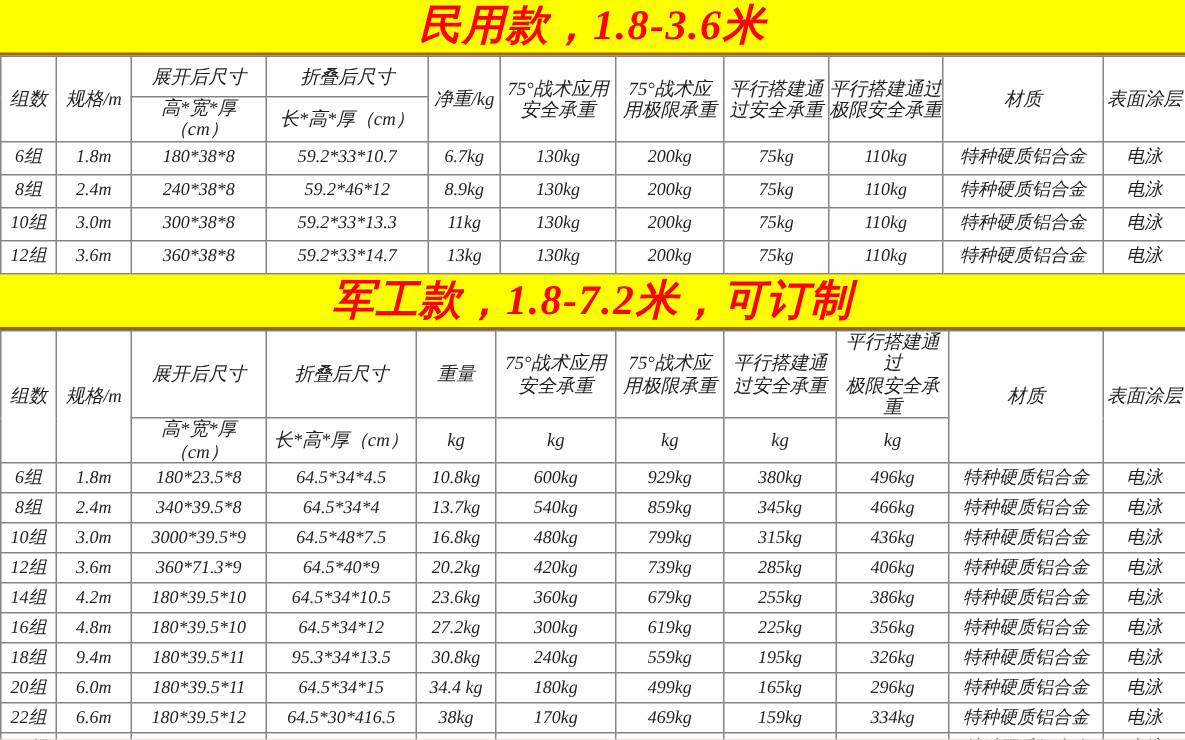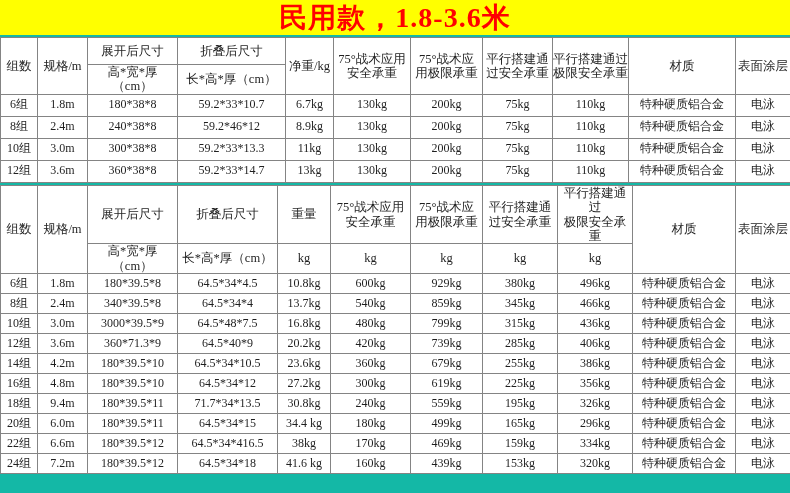--- a/index.html
+++ b/index.html
@@ -1,17 +1,17 @@
 <!DOCTYPE html>
 <html><head>
 <meta charset="utf-8">
 <style>
   html,body { margin:0; padding:0; background:#ffffff; }
   body { font-family:"Liberation Serif","DejaVu Serif",serif; }
-  .page { width:790px; height:493px; background:#14b8a6; overflow:hidden; }
+  .page { width:790px; height:493px; background:#a16207; overflow:hidden;font-style:italic; }
   .banner {
     height:35px; line-height:35px;
     background:#ffff00; color:#ff0000;
     font-size:28px; font-weight:bold; text-align:center;
     letter-spacing:1px;
   }
   table.spec-table {
     border-collapse:collapse; table-layout:fixed;
     width:790px; margin-top:2px; background:#ffffff;
   }
@@ -126,20 +126,23 @@
           <td>130kg</td>
           <td>200kg</td>
           <td>75kg</td>
           <td>110kg</td>
           <td>特种硬质铝合金</td>
           <td>电泳</td>
         </tr>
       </tbody>
     </table>
 
+  <div class="banner">
+    <span>军工款，1.8-7.2米，可订制</span>
+  </div>
 
   <table class="spec-table t2">
       <colgroup>
         <col style="width: 37px;">
         <col style="width: 50px;">
         <col style="width: 90px;">
         <col style="width: 100px;">
         <col style="width: 53px;">
         <col style="width: 80px;">
         <col style="width: 72px;">
@@ -173,21 +176,21 @@
           <th>kg</th>
           <th>kg</th>
           <th>kg</th>
           <th>kg</th>
         </tr>
       </thead>
       <tbody>
         <tr>
           <td>6组</td>
           <td>1.8m</td>
-          <td>180*39.5*8</td>
+          <td>180*23.5*8</td>
           <td>64.5*34*4.5</td>
           <td>10.8kg</td>
           <td>600kg</td>
           <td>929kg</td>
           <td>380kg</td>
           <td>496kg</td>
           <td>特种硬质铝合金</td>
           <td>电泳</td>
         </tr>
         <tr>
@@ -252,21 +255,21 @@
           <td>619kg</td>
           <td>225kg</td>
           <td>356kg</td>
           <td>特种硬质铝合金</td>
           <td>电泳</td>
         </tr>
         <tr>
           <td>18组</td>
           <td>9.4m</td>
           <td>180*39.5*11</td>
-          <td>71.7*34*13.5</td>
+          <td>95.3*34*13.5</td>
           <td>30.8kg</td>
           <td>240kg</td>
           <td>559kg</td>
           <td>195kg</td>
           <td>326kg</td>
           <td>特种硬质铝合金</td>
           <td>电泳</td>
         </tr>
         <tr>
           <td>20组</td>
@@ -278,21 +281,21 @@
           <td>499kg</td>
           <td>165kg</td>
           <td>296kg</td>
           <td>特种硬质铝合金</td>
           <td>电泳</td>
         </tr>
         <tr>
           <td>22组</td>
           <td>6.6m</td>
           <td>180*39.5*12</td>
-          <td>64.5*34*416.5</td>
+          <td>64.5*30*416.5</td>
           <td>38kg</td>
           <td>170kg</td>
           <td>469kg</td>
           <td>159kg</td>
           <td>334kg</td>
           <td>特种硬质铝合金</td>
           <td>电泳</td>
         </tr>
         <tr>
           <td>24组</td>

